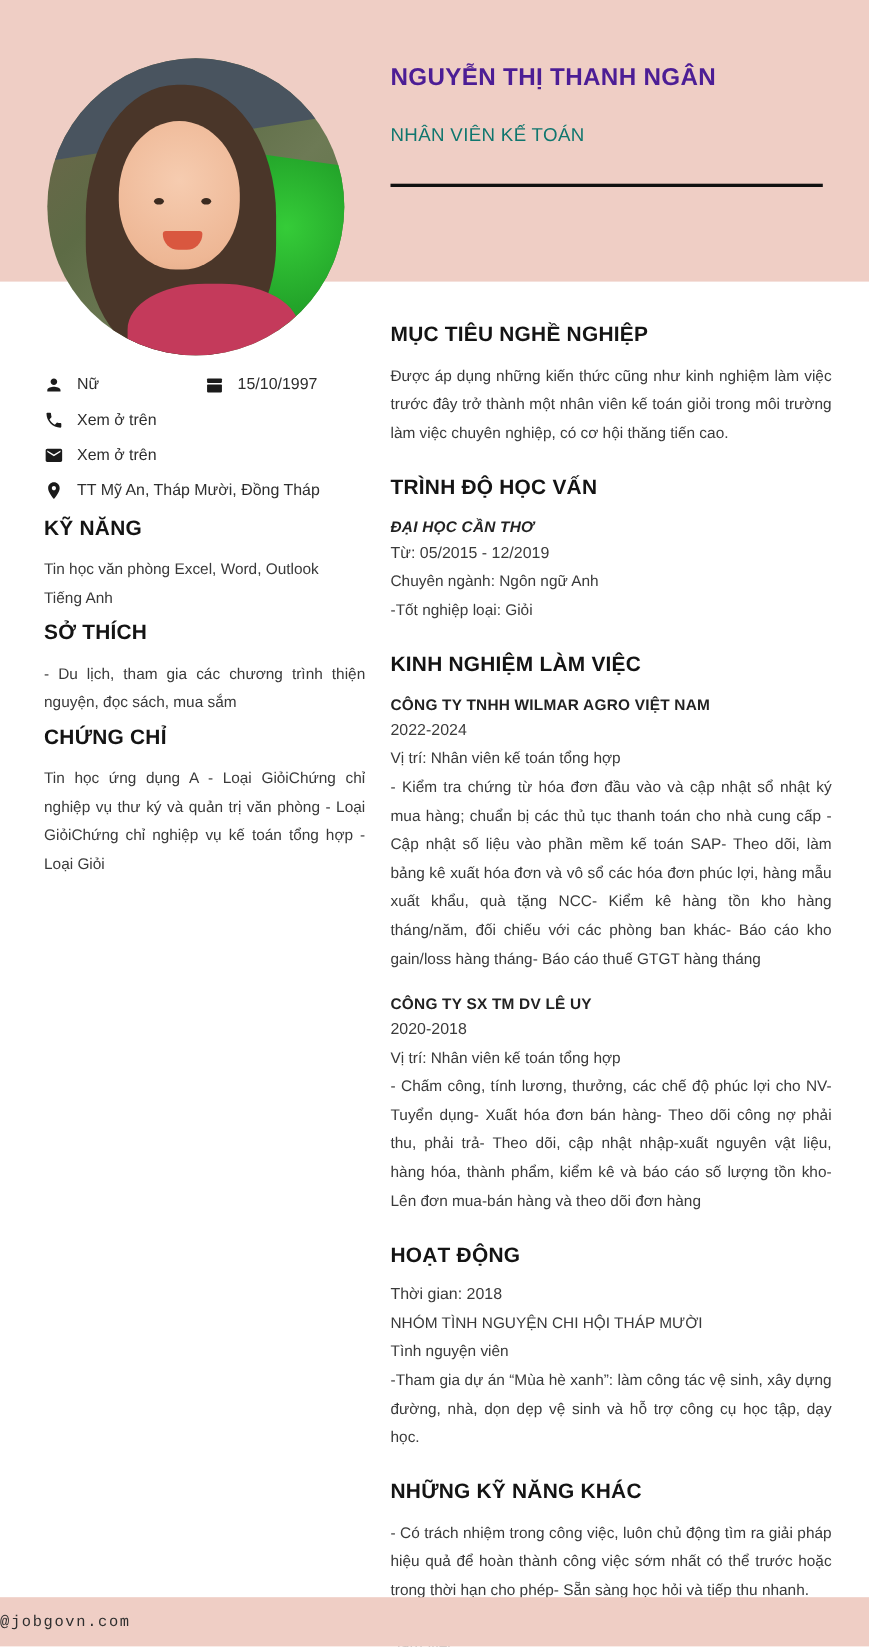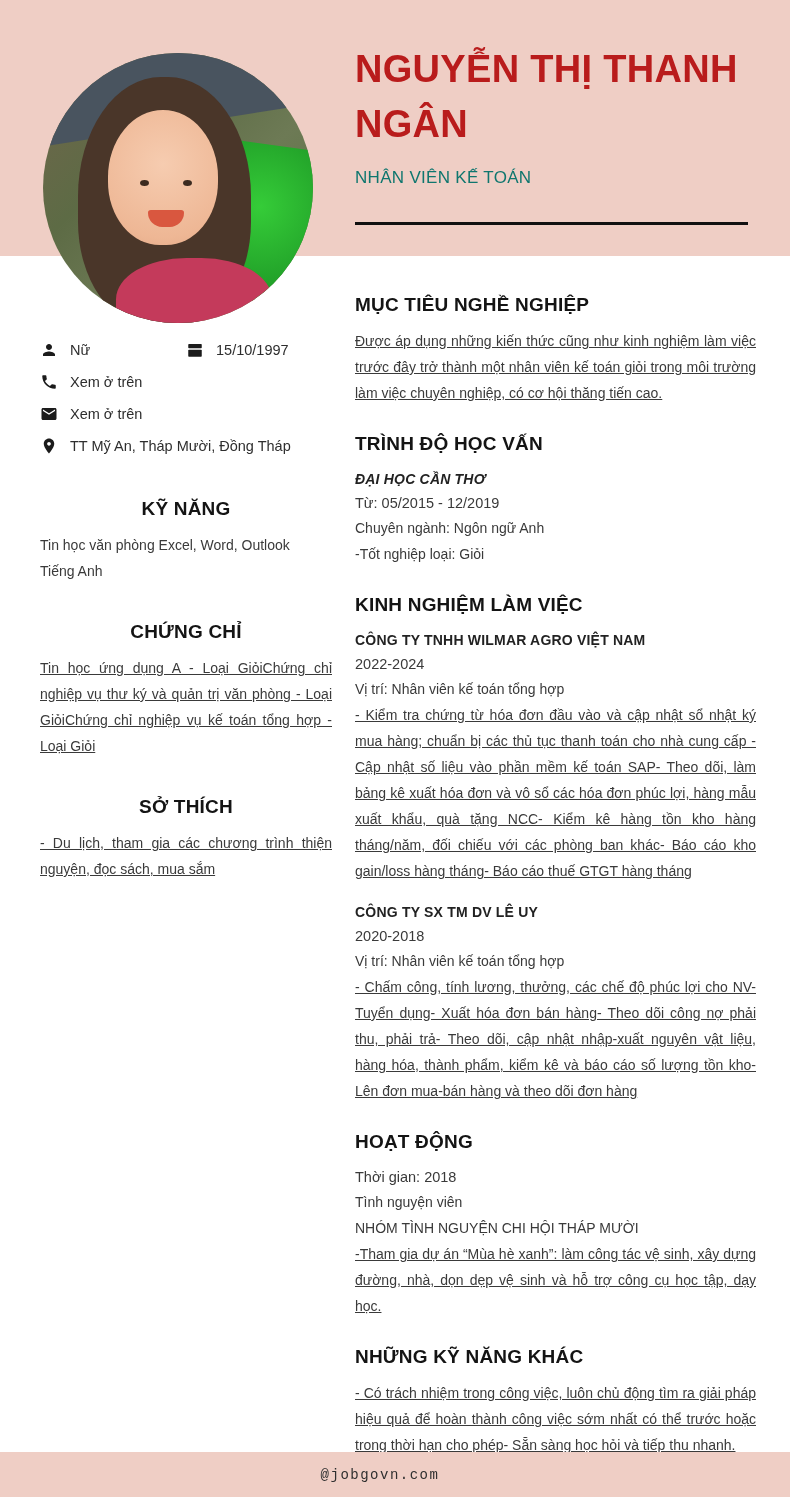--- a/index.html
+++ b/index.html
@@ -63,56 +63,56 @@
   }
   .photo .shirt {
     position: absolute; left: 27%; bottom: -10%;
     width: 58%; height: 34%;
     background: #c43a5b;
     border-radius: 45% 45% 0 0;
   }
   
   .header-text { position: absolute; left: 355px; top: 42px; width: 400px; }
   .name {
-    font-size: 38px; font-weight: bold; color: #b91c1c;
+    font-size: 22px; font-weight: bold; color: #4c1d95;
     line-height: 55px; letter-spacing: 0.3px;
   }
   .job-title { margin-top: 16px; font-size: 17px; font-weight: normal; color: #0f766e; letter-spacing: 0.3px; }
   .divider { margin-top: 34px; width: 393px; height: 3px; background: #111; }
   
   .left-col { position: absolute; left: 40px; top: 341px; width: 292px; }
   .right-col { position: absolute; left: 355px; top: 293px; width: 401px; }
   h2.sec {
     font-size: 19px; font-weight: bold; color: #141414;
     letter-spacing: 0.2px; line-height: 24px;
     margin: 26px 0 11px 0;
   }
   .right-col h2.sec:first-child { margin-top: 0; }
-  .left-col h2.sec { margin-top: 36px; text-align: center; }
+  .left-col h2.sec { margin-top: 8px; }
   p.body, .line {
     font-size: 14px; line-height: 26px; color: #3a3a3a;
   }
-  p.just { text-align: justify; text-decoration: underline; }
+  p.just { text-align: justify; }
   .contact { display: flex; flex-direction: column; gap: 8px; }
   .c-row { display: flex; align-items: flex-start; min-height: 24px; gap: 36px; }
   .c-pair { display: flex; align-items: center; }
   .c-pair.first { width: 110px; }
   .c-ico { width: 18px; height: 18px; margin-right: 12px; flex: 0 0 18px; }
   .c-ico svg { width: 18px; height: 18px; fill: #1b1b1b; display: block; }
   .c-txt { font-size: 14.5px; color: #2e2e2e; }
   .sub-bold { font-size: 14px; font-weight: bold; color: #222; line-height: 24px; margin-top: 0; letter-spacing: 0.2px; }
   .sub-italic { font-size: 14.5px; color: #3a3a3a; line-height: 24px; }
   .gap-job { margin-top: 16px; }
   .note-gray { font-size: 14.5px; color: #9a9a9a; line-height: 26px; padding-left: 6px; }
   
   .footer {
     position: absolute; left: 0; bottom: 0;
     width: 100%; height: 45px;
     background: #EFCEC5;
-    display: flex; align-items: center; justify-content: center;
+    display: flex; align-items: center; justify-content: flex-start;
     padding-right: 30px;
   }
   .footer .mark {
     font-family: "Liberation Mono", "DejaVu Sans Mono", monospace;
     font-size: 14px; color: #2f2f2f; letter-spacing: 1.5px;
   }
 </style>
 </head>
 <body>
 
@@ -191,27 +191,27 @@
       </div>
     </div>
 
     <section>
       <h2 class="sec">KỸ NĂNG</h2>
       <div class="line">Tin học văn phòng Excel, Word, Outlook</div>
       <div class="line">Tiếng Anh</div>
     </section>
 
     <section>
+      <h2 class="sec">SỞ THÍCH</h2>
+      <p class="body just">- Du lịch, tham gia các chương trình thiện nguyện, đọc sách, mua sắm</p>
+    </section>
+
+    <section>
       <h2 class="sec">CHỨNG CHỈ</h2>
       <p class="body just">Tin học ứng dụng A - Loại GiỏiChứng chỉ nghiệp vụ thư ký và quản trị văn phòng - Loại GiỏiChứng chỉ nghiệp vụ kế toán tổng hợp - Loại Giỏi</p>
-    </section>
-
-    <section>
-      <h2 class="sec">SỞ THÍCH</h2>
-      <p class="body just">- Du lịch, tham gia các chương trình thiện nguyện, đọc sách, mua sắm</p>
     </section>
   </div>
 
   <div class="right-col">
 
     <h2 class="sec">MỤC TIÊU NGHỀ NGHIỆP</h2>
     <p class="body just">Được áp dụng những kiến thức cũng như kinh nghiệm làm việc trước đây trở thành một nhân viên kế toán giỏi trong môi trường làm việc chuyên nghiệp, có cơ hội thăng tiến cao.</p>
 
     <h2 class="sec">TRÌNH ĐỘ HỌC VẤN</h2>
     <div class="sub-bold" style="margin-top:0;font-style:italic;">ĐẠI HỌC CẦN THƠ</div>
@@ -230,22 +230,22 @@
 
     <div class="gap-job">
       <div class="sub-bold">CÔNG TY SX TM DV LÊ UY</div>
       <div class="sub-italic">2020-2018</div>
       <div class="line">Vị trí: Nhân viên kế toán tổng hợp</div>
       <p class="body just">- Chấm công, tính lương, thưởng, các chế độ phúc lợi cho NV- Tuyển dụng- Xuất hóa đơn bán hàng- Theo dõi công nợ phải thu, phải trả- Theo dõi, cập nhật nhập-xuất nguyên vật liệu, hàng hóa, thành phẩm, kiểm kê và báo cáo số lượng tồn kho- Lên đơn mua-bán hàng và theo dõi đơn hàng</p>
     </div>
 
     <h2 class="sec">HOẠT ĐỘNG</h2>
     <div class="sub-italic">Thời gian: 2018</div>
+    <div class="line">NHÓM TÌNH NGUYỆN CHI HỘI THÁP MƯỜI</div>
     <div class="line">Tình nguyện viên</div>
-    <div class="line">NHÓM TÌNH NGUYỆN CHI HỘI THÁP MƯỜI</div>
     <p class="body just">-Tham gia dự án “Mùa hè xanh”: làm công tác vệ sinh, xây dựng đường, nhà, dọn dẹp vệ sinh và hỗ trợ công cụ học tập, dạy học.</p>
 
     <h2 class="sec">NHỮNG KỸ NĂNG KHÁC</h2>
     <p class="body just">- Có trách nhiệm trong công việc, luôn chủ động tìm ra giải pháp hiệu quả để hoàn thành công việc sớm nhất có thể trước hoặc trong thời hạn cho phép- Sẵn sàng học hỏi và tiếp thu nhanh.</p>
     <div class="note-gray">Mô tả chi tiết công việc, những gì đạt được trong quá trình làm việc.</div>
   </div>
 
   <div class="footer">
     <span class="mark">@jobgovn.com</span>
   </div>

